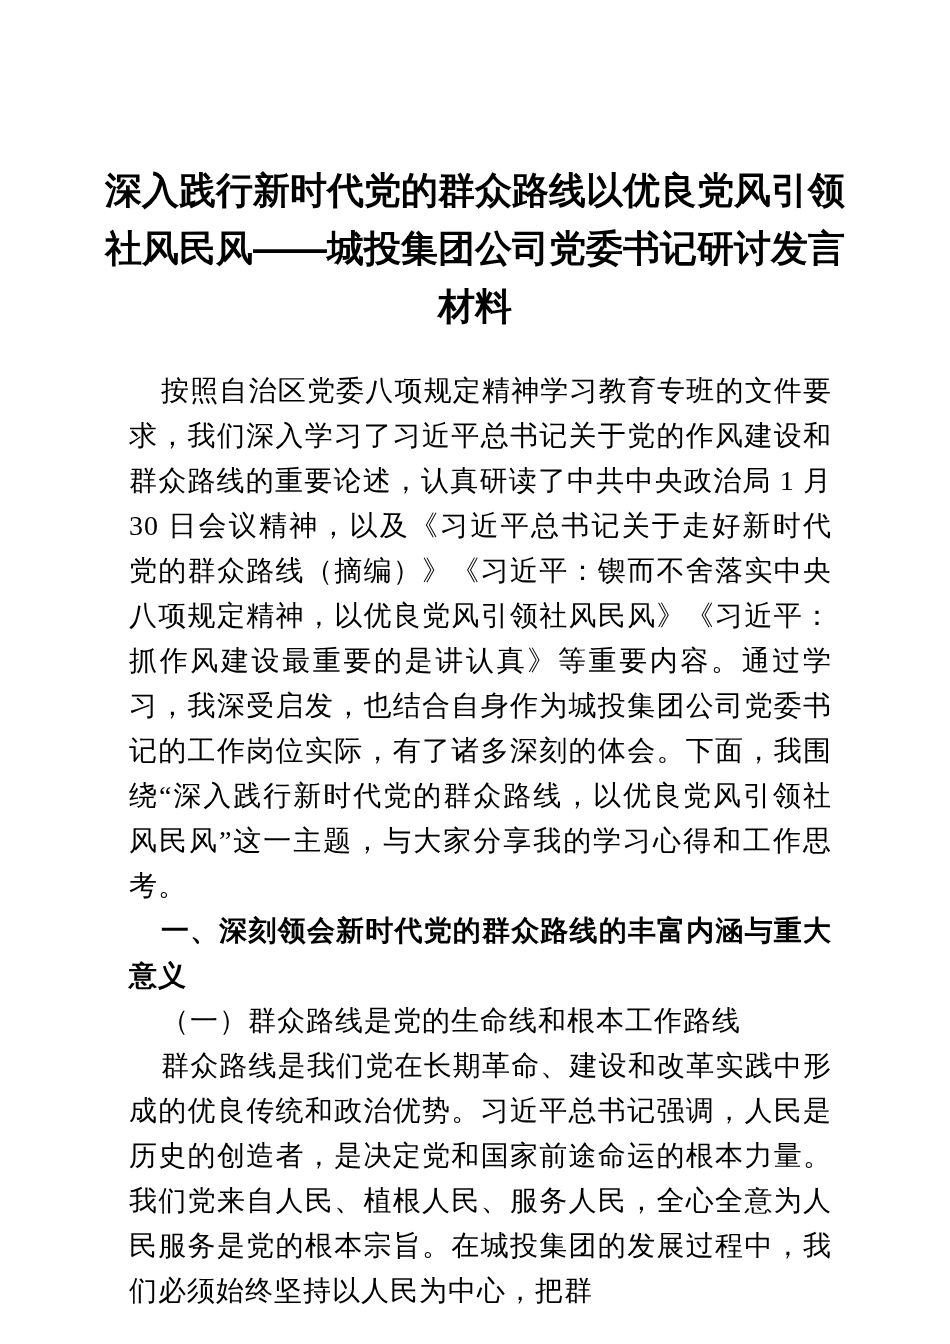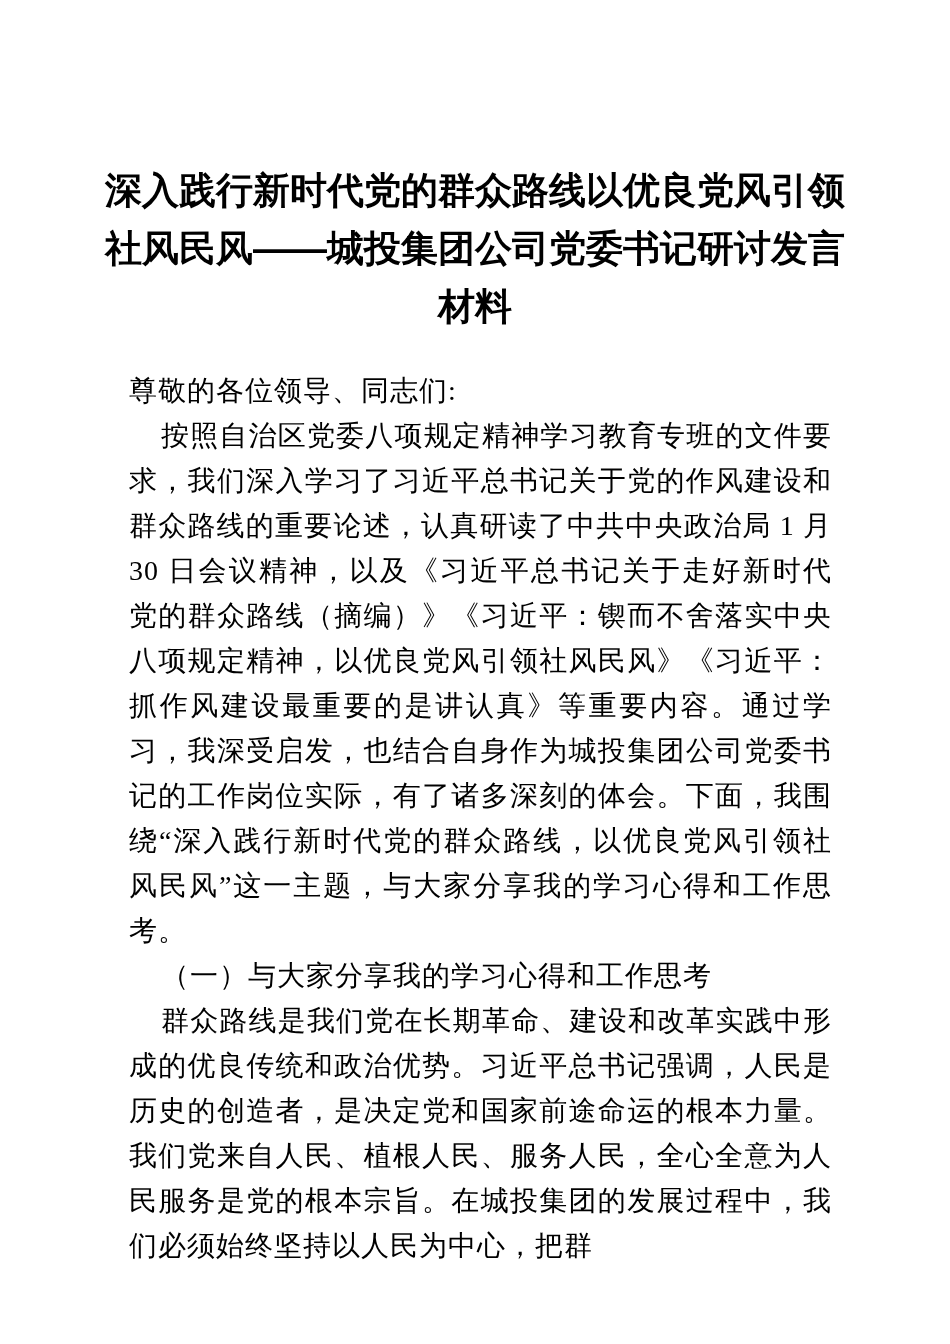--- a/index.html
+++ b/index.html
@@ -51,22 +51,22 @@
     font-weight: 400;
   }
 </style>
 </head>
 <body>
 
 <div class="page">
   <h1 class="doc-title">深入践行新时代党的群众路线以优良党风引领社风民风——城投集团公司党委书记研讨发言材料</h1>
 
   <div class="content">
-    <p class="salutation">尊敬的各位领导、同志们:</p>
 
     <p class="body-paragraph indent">按照自治区党委八项规定精神学习教育专班的文件要求，我们深入学习了习近平总书记关于党的作风建设和群众路线的重要论述，认真研读了中共中央政治局 1 月 30 日会议精神，以及《习近平总书记关于走好新时代党的群众路线（摘编）》《习近平：锲而不舍落实中央八项规定精神，以优良党风引领社风民风》《习近平：抓作风建设最重要的是讲认真》等重要内容。通过学习，我深受启发，也结合自身作为城投集团公司党委书记的工作岗位实际，有了诸多深刻的体会。下面，我围绕“深入践行新时代党的群众路线，以优良党风引领社风民风”这一主题，与大家分享我的学习心得和工作思考。</p>
 
+    <p class="section-heading indent">一、深刻领会新时代党的群众路线的丰富内涵与重大意义</p>
 
-    <p class="subsection-heading indent">（一）与大家分享我的学习心得和工作思考</p>
+    <p class="subsection-heading indent">（一）群众路线是党的生命线和根本工作路线</p>
 
     <p class="body-paragraph indent">群众路线是我们党在长期革命、建设和改革实践中形成的优良传统和政治优势。习近平总书记强调，人民是历史的创造者，是决定党和国家前途命运的根本力量。我们党来自人民、植根人民、服务人民，全心全意为人民服务是党的根本宗旨。在城投集团的发展过程中，我们必须始终坚持以人民为中心，把群</p>
   </div>
 </div>
 
 </body></html>

